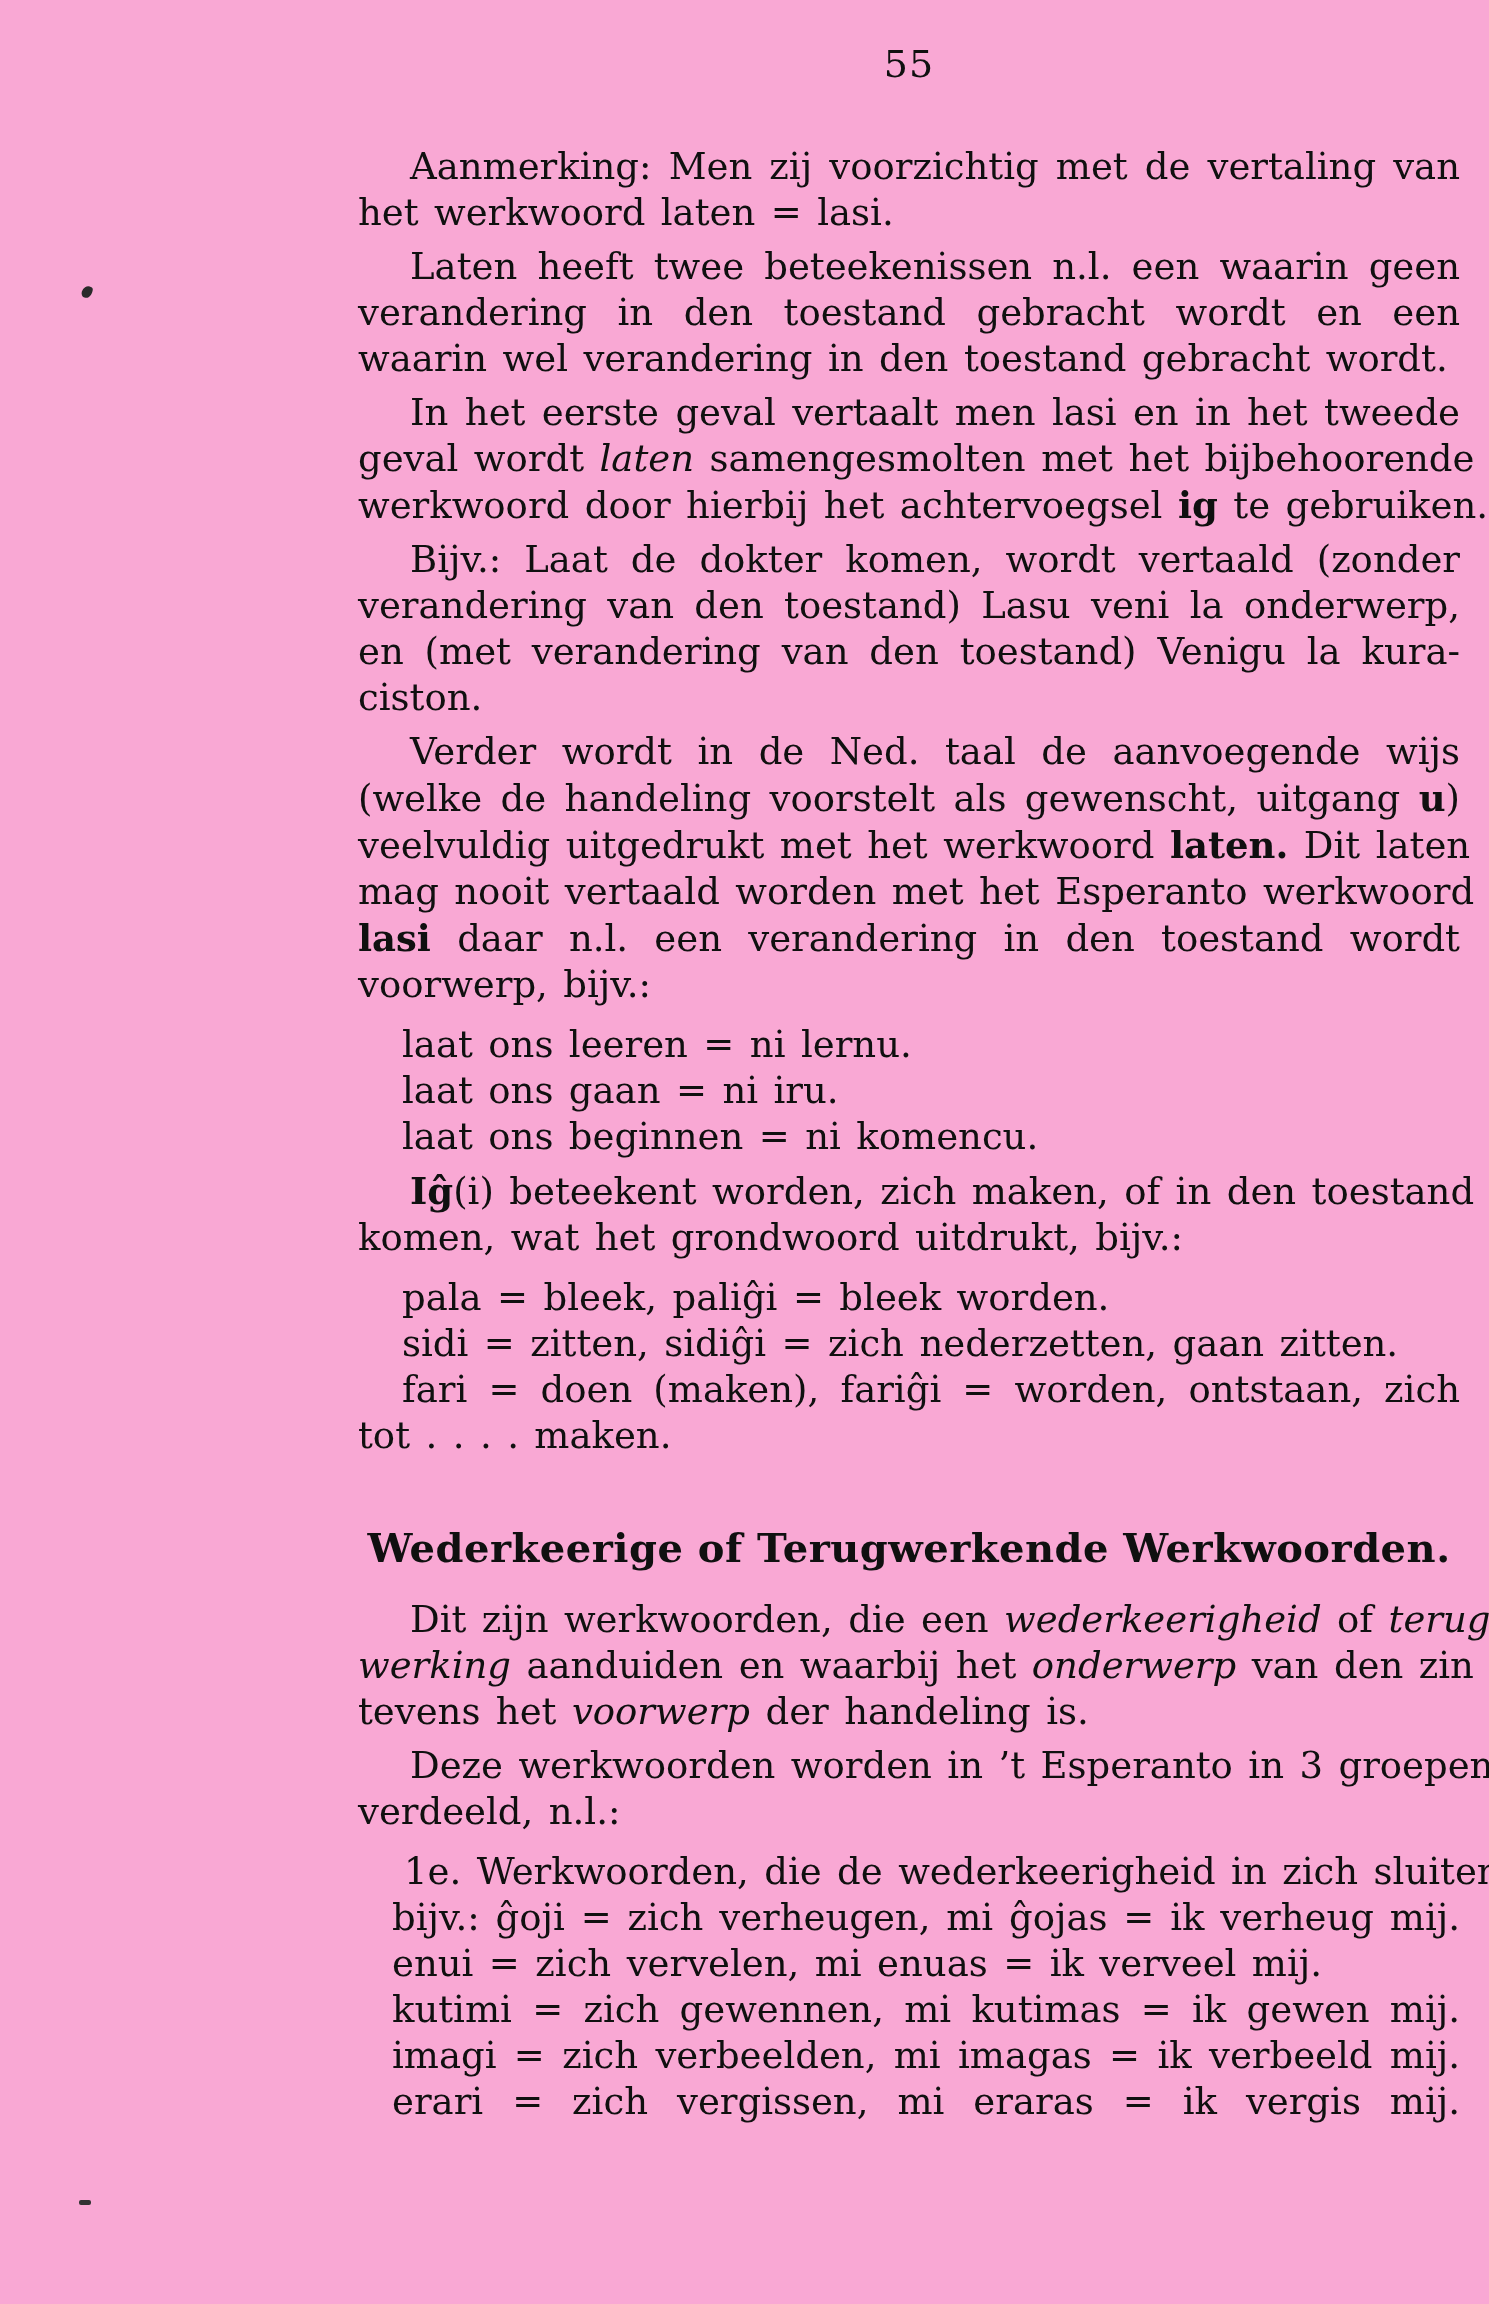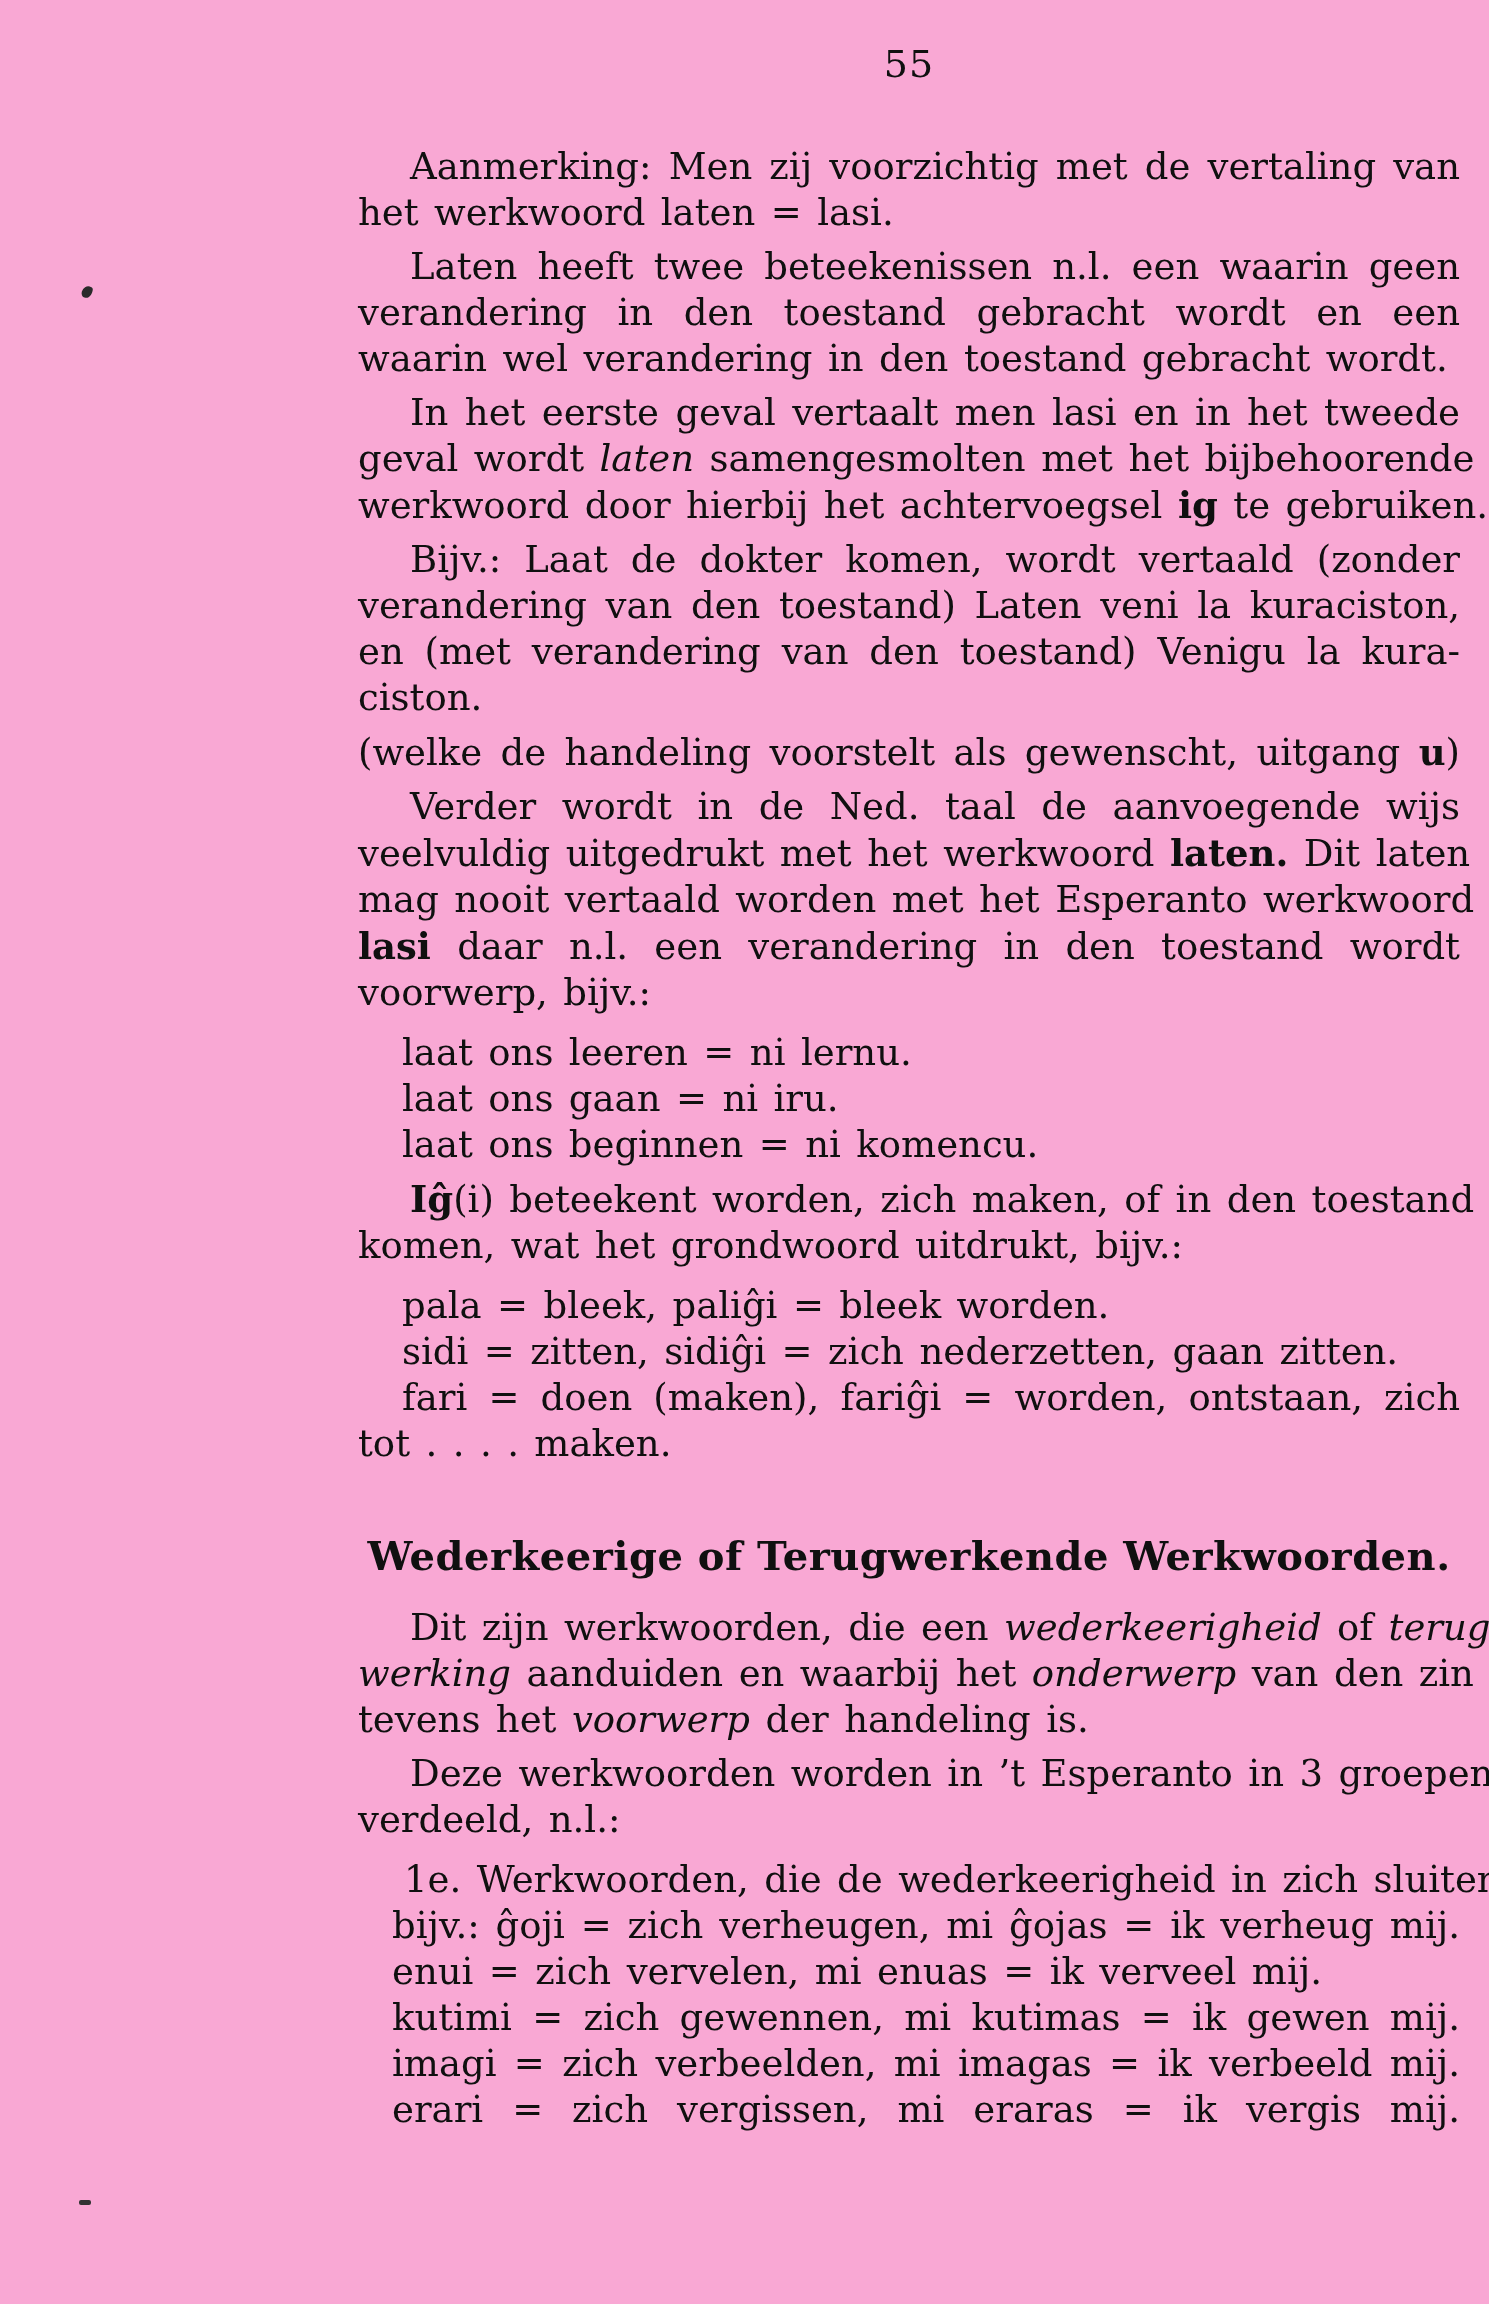--- a/index.html
+++ b/index.html
@@ -79,27 +79,27 @@
           <div class="line j"><span>verandering in den toestand gebracht wordt en een</span></div>
           <div class="line"><span>waarin wel verandering in den toestand gebracht wordt.</span></div>
         </div>
         <div class="block paragraph">
           <div class="line j ind-p"><span>In het eerste geval vertaalt men lasi en in het tweede</span></div>
           <div class="line j"><span>geval wordt </span><span class="i">laten</span><span> samengesmolten met het bijbehoorende</span></div>
           <div class="line"><span>werkwoord door hierbij het achtervoegsel </span><span class="b">ig</span><span> te gebruiken.</span></div>
         </div>
         <div class="block paragraph">
           <div class="line j ind-p"><span>Bijv.: Laat de dokter komen, wordt vertaald (zonder</span></div>
-          <div class="line j"><span>verandering van den toestand) Laten veni la kuraciston,</span></div>
+          <div class="line j"><span>verandering van den toestand) Lasu veni la onderwerp,</span></div>
           <div class="line j"><span>en (met verandering van den toestand) Venigu la kura-</span></div>
           <div class="line"><span>ciston.</span></div>
         </div>
         <div class="block paragraph">
+          <div class="line j ind-p"><span>Verder wordt in de Ned. taal de aanvoegende wijs</span></div>
           <div class="line j"><span>(welke de handeling voorstelt als gewenscht, uitgang </span><span class="b">u</span><span>)</span></div>
-          <div class="line j ind-p"><span>Verder wordt in de Ned. taal de aanvoegende wijs</span></div>
           <div class="line j"><span>veelvuldig uitgedrukt met het werkwoord </span><span class="b">laten.</span><span> Dit laten</span></div>
           <div class="line j"><span>mag nooit vertaald worden met het Esperanto werkwoord</span></div>
           <div class="line j"><span class="b">lasi</span><span> daar n.l. een verandering in den toestand wordt</span></div>
           <div class="line"><span>voorwerp, bijv.:</span></div>
         </div>
         <div class="block examples">
           <div class="line ind-e"><span>laat ons leeren = ni lernu.</span></div>
           <div class="line ind-e"><span>laat ons gaan = ni iru.</span></div>
           <div class="line ind-e"><span>laat ons beginnen = ni komencu.</span></div>
         </div>

